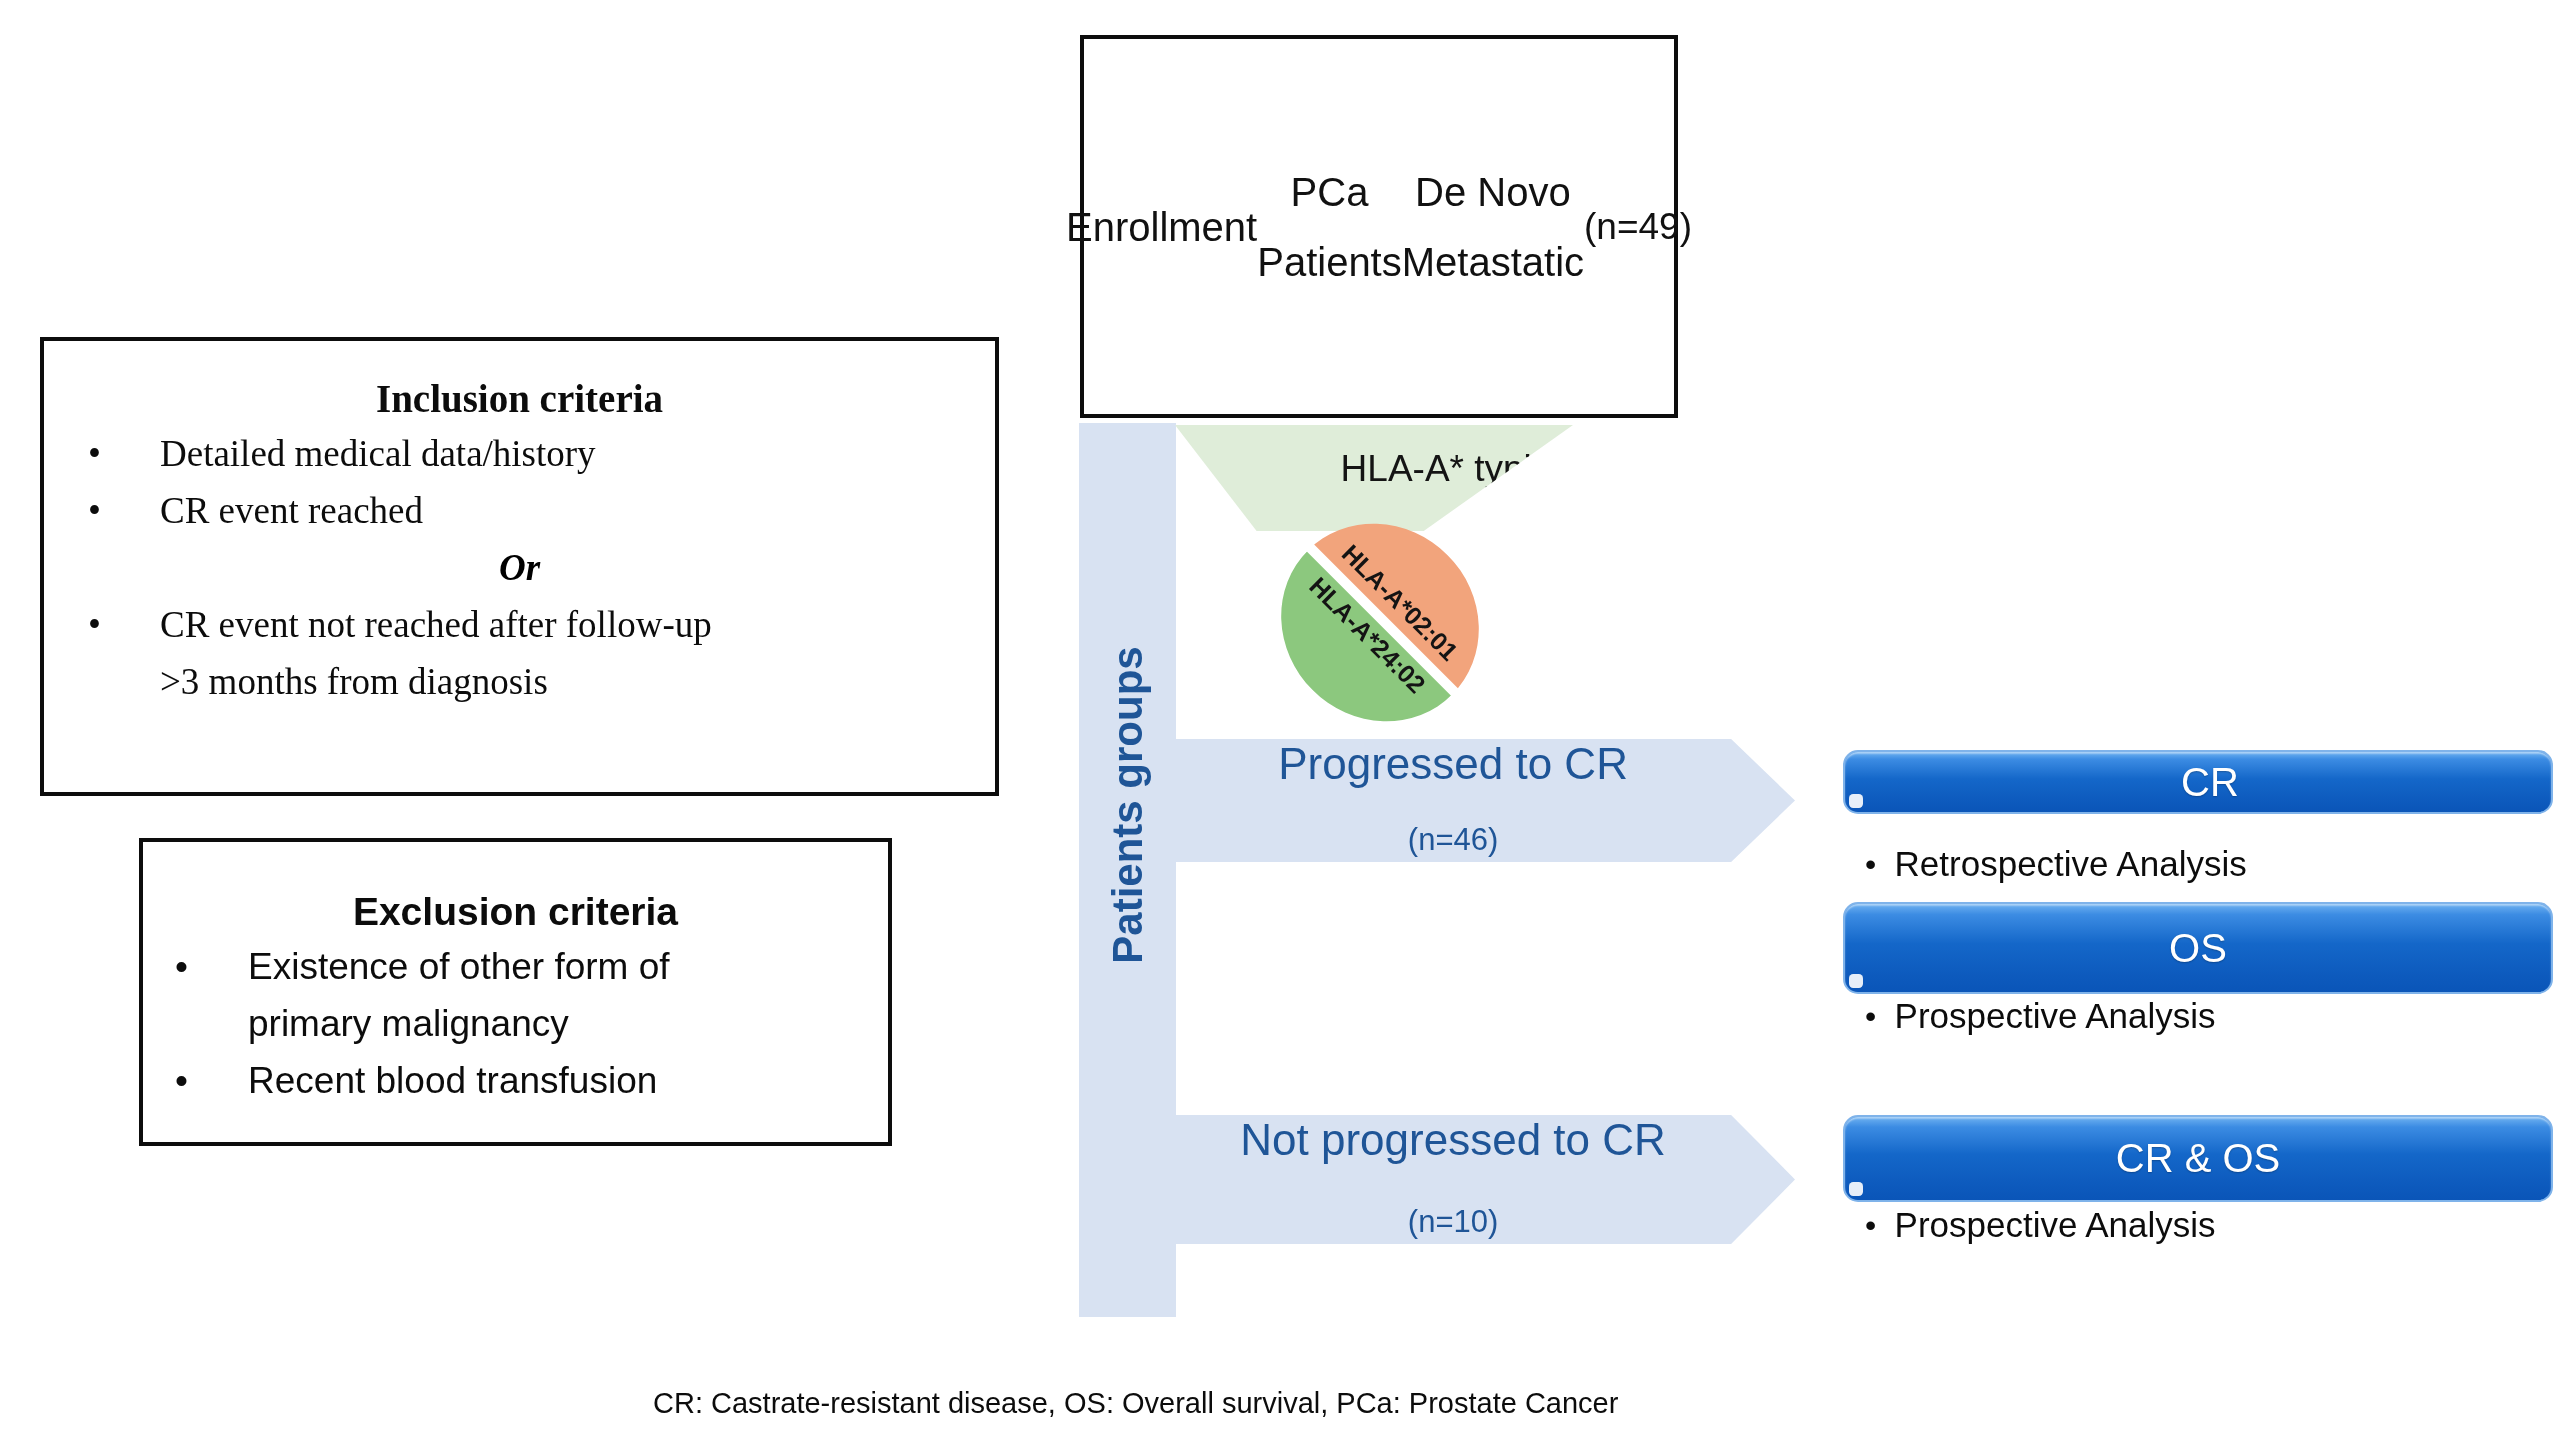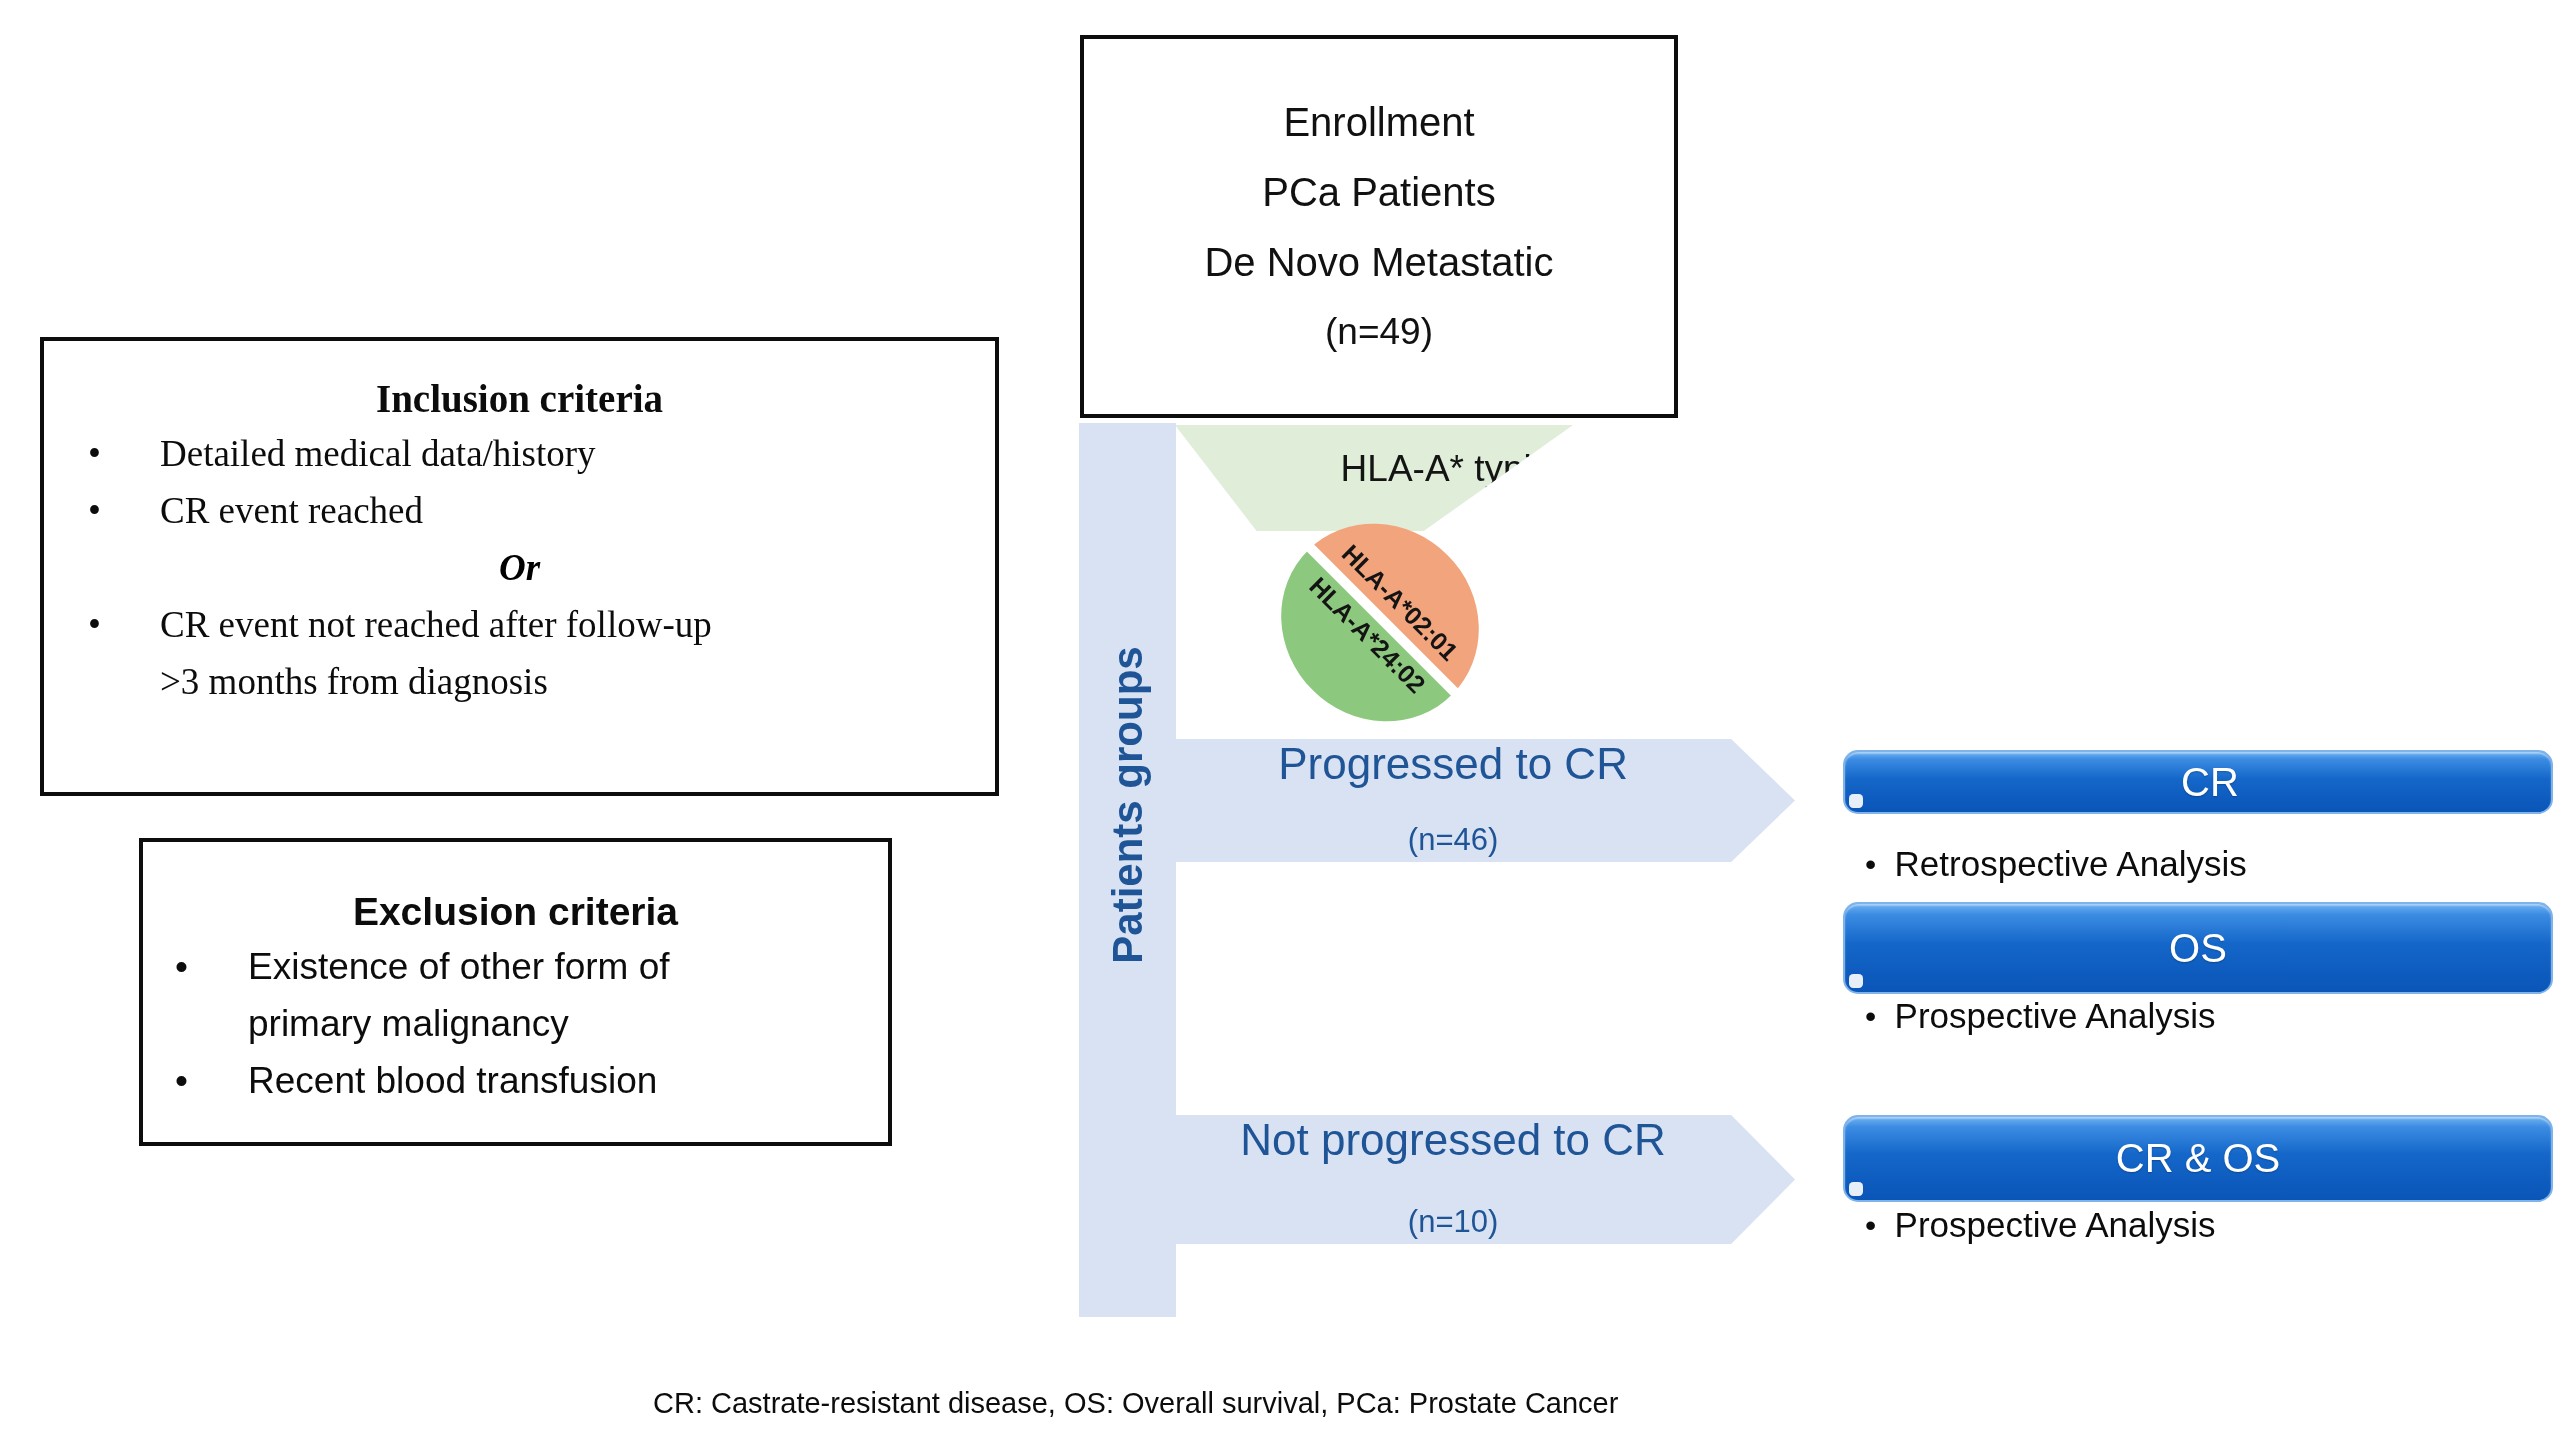--- a/index.html
+++ b/index.html
@@ -11,21 +11,21 @@
     color:#000;
     overflow:hidden;
   }
   .abs{position:absolute;}
 
   
   .enroll-box{
     left:1080px;top:35px;width:598px;height:383px;
     border:4.2px solid #0d0d0d;background:#fff;
     box-sizing:border-box;
-    display:flex;flex-direction:column;justify-content:center;align-items:center;
+    display:flex;flex-direction:row;justify-content:center;align-items:center;
     text-align:center;z-index:5;
   }
   .enroll-line{font-size:40px;line-height:70px;color:#111;}
   .enroll-line.small{font-size:37px;}
 
   
   .crit-box{
     border:4.2px solid #0d0d0d;background:#fff;box-sizing:border-box;
   }
   .inclusion-box{left:40px;top:337px;width:959px;height:459px;padding-top:32px;font-family:Liberation Serif, serif;}

